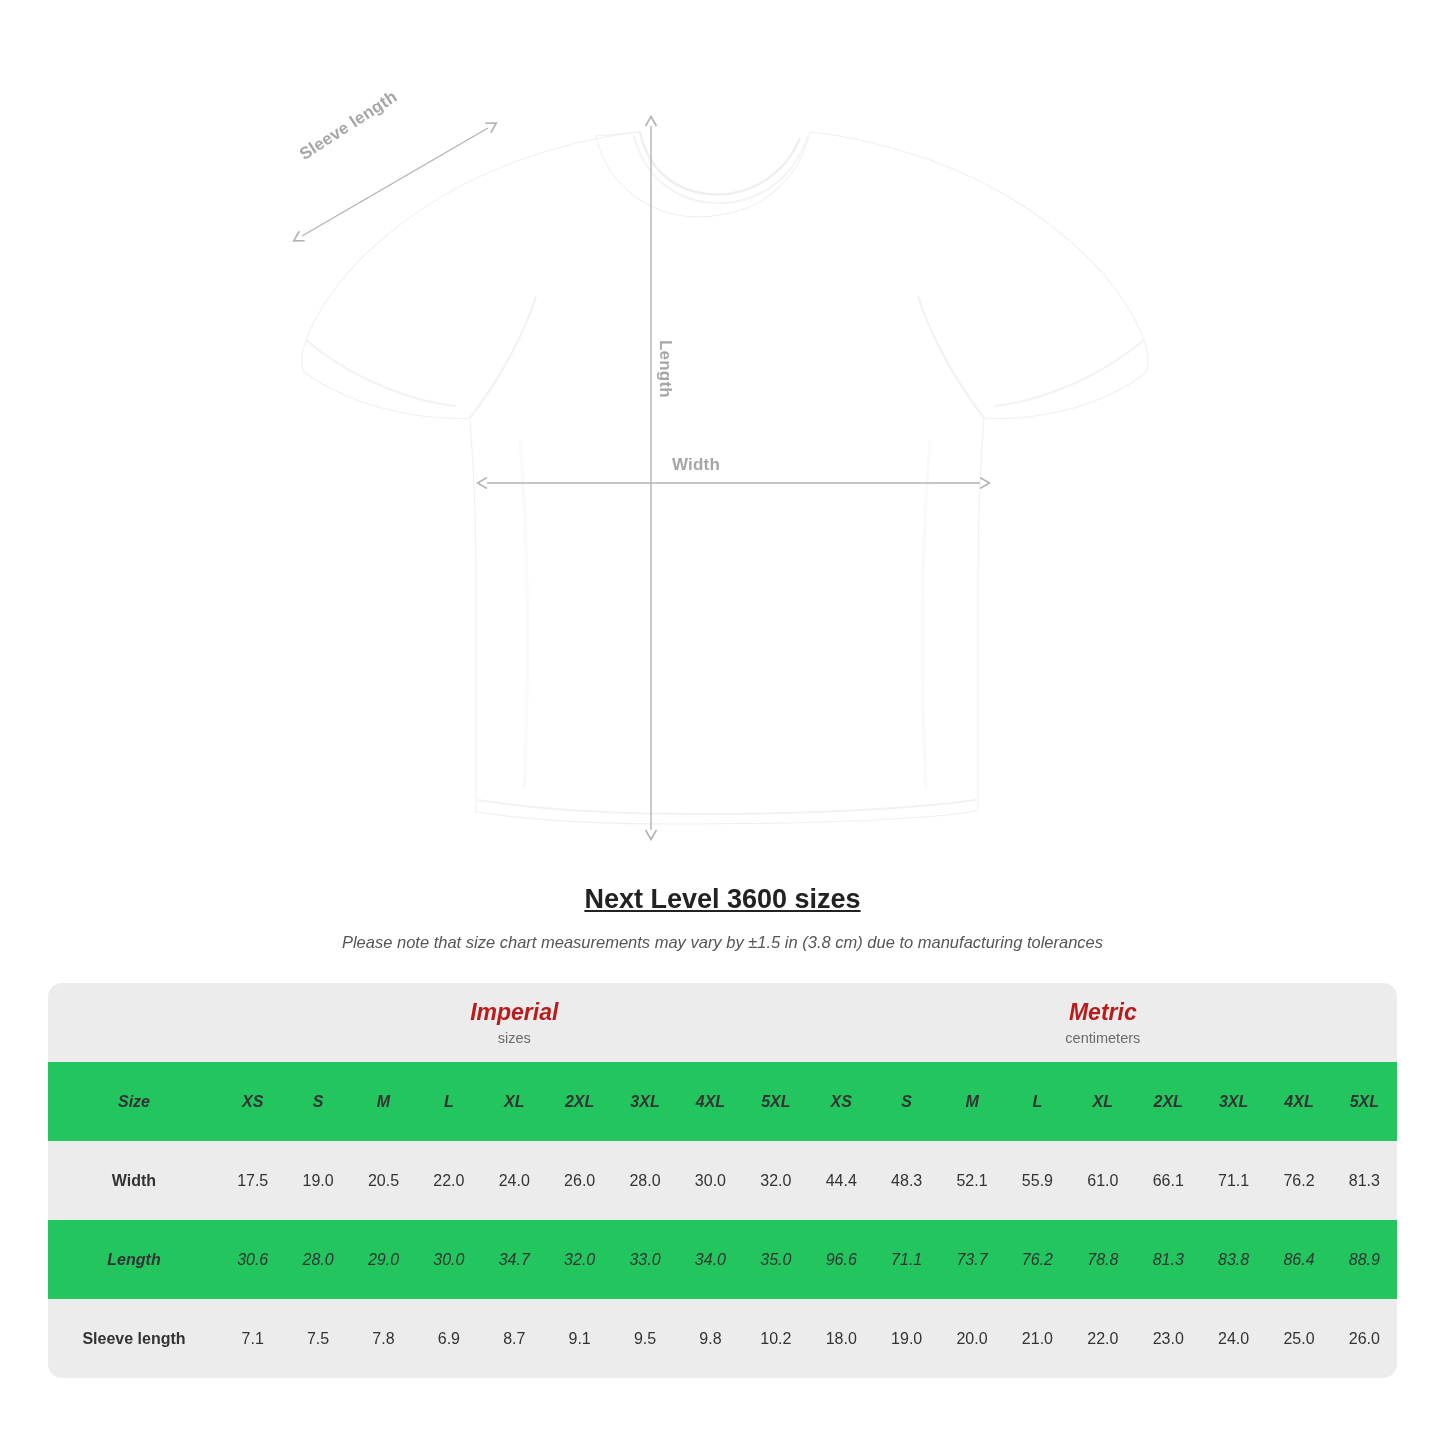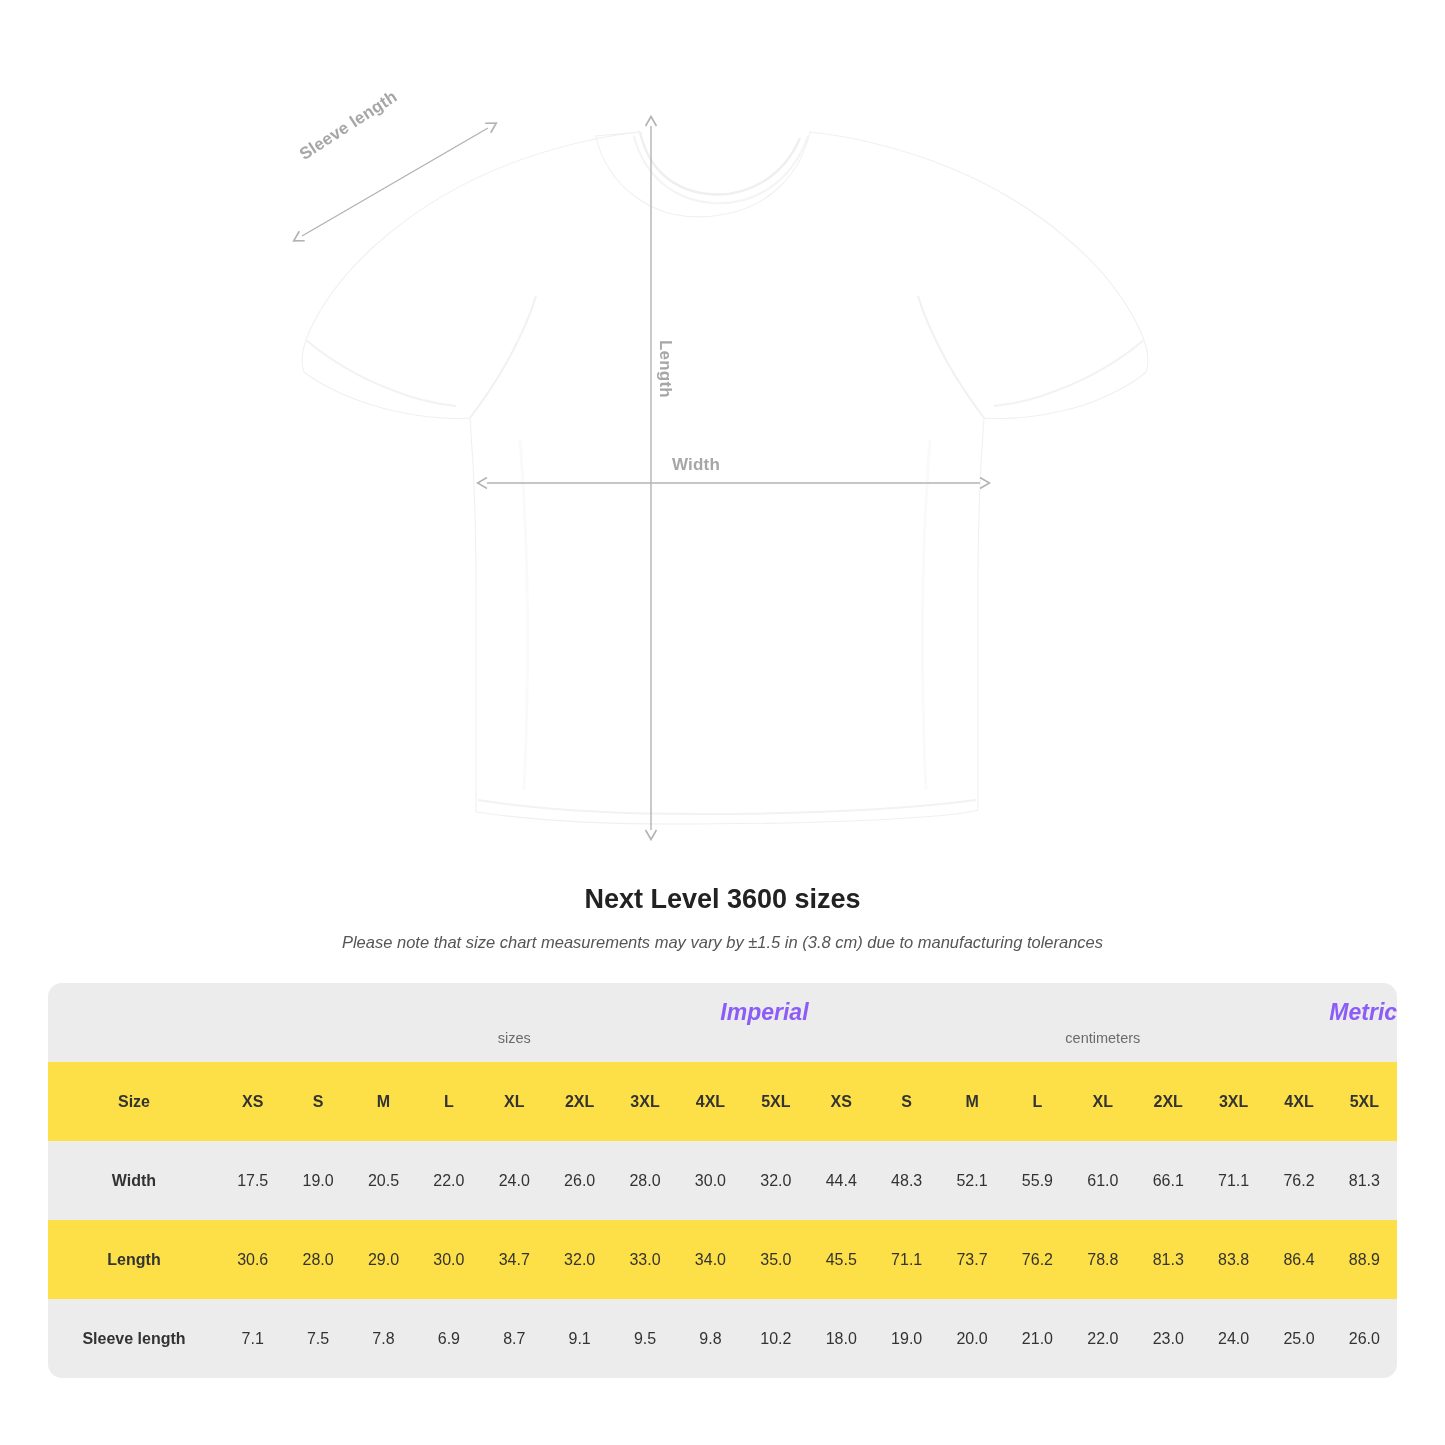--- a/index.html
+++ b/index.html
@@ -56,20 +56,21 @@
     top: 455px;
   }
 
   
   .title {
     text-align: center;
     font-size: 27px;
     font-weight: bold;
     color: #222222;
     margin-top: 34px;
+    text-decoration: underline;
   }
   .subtitle {
     text-align: center;
     font-size: 16.5px;
     font-style: italic;
     color: #555555;
     margin-top: 18px;
   }
 
   
@@ -92,32 +93,31 @@
     height: 79px;
   }
   .unit-head {
     background: #ececec;
     height: 92px;
   }
   .unit-head .u-name {
     font-size: 23px;
     font-style: italic;
     font-weight: bold;
-    color: #8b5cf6;
+    color: #b91c1c;
     line-height: 1.15;
-    text-align: right;
   }
   .unit-head .u-sub {
     font-size: 14.5px;
     color: #6b6b6b;
     font-style: normal;
     font-weight: normal;
     padding-top: 4px;
   }
-  tr.row-odd td { background: #fde047; }
+  tr.row-odd td { background: #22c55e; font-style: italic; }
   tr.row-even td { background: #ececec; }
   .rowhead {
     font-weight: bold;
     font-size: 17px;
     color: #333333;
   }
   .sizehead {
     font-weight: bold;
     font-size: 17px;
   }
@@ -291,21 +291,21 @@
           <td class="rowhead">Length</td>
           <td>30.6</td>
           <td>28.0</td>
           <td>29.0</td>
           <td>30.0</td>
           <td>34.7</td>
           <td>32.0</td>
           <td>33.0</td>
           <td>34.0</td>
           <td>35.0</td>
-          <td>45.5</td>
+          <td>96.6</td>
           <td>71.1</td>
           <td>73.7</td>
           <td>76.2</td>
           <td>78.8</td>
           <td>81.3</td>
           <td>83.8</td>
           <td>86.4</td>
           <td>88.9</td>
         </tr>
 

